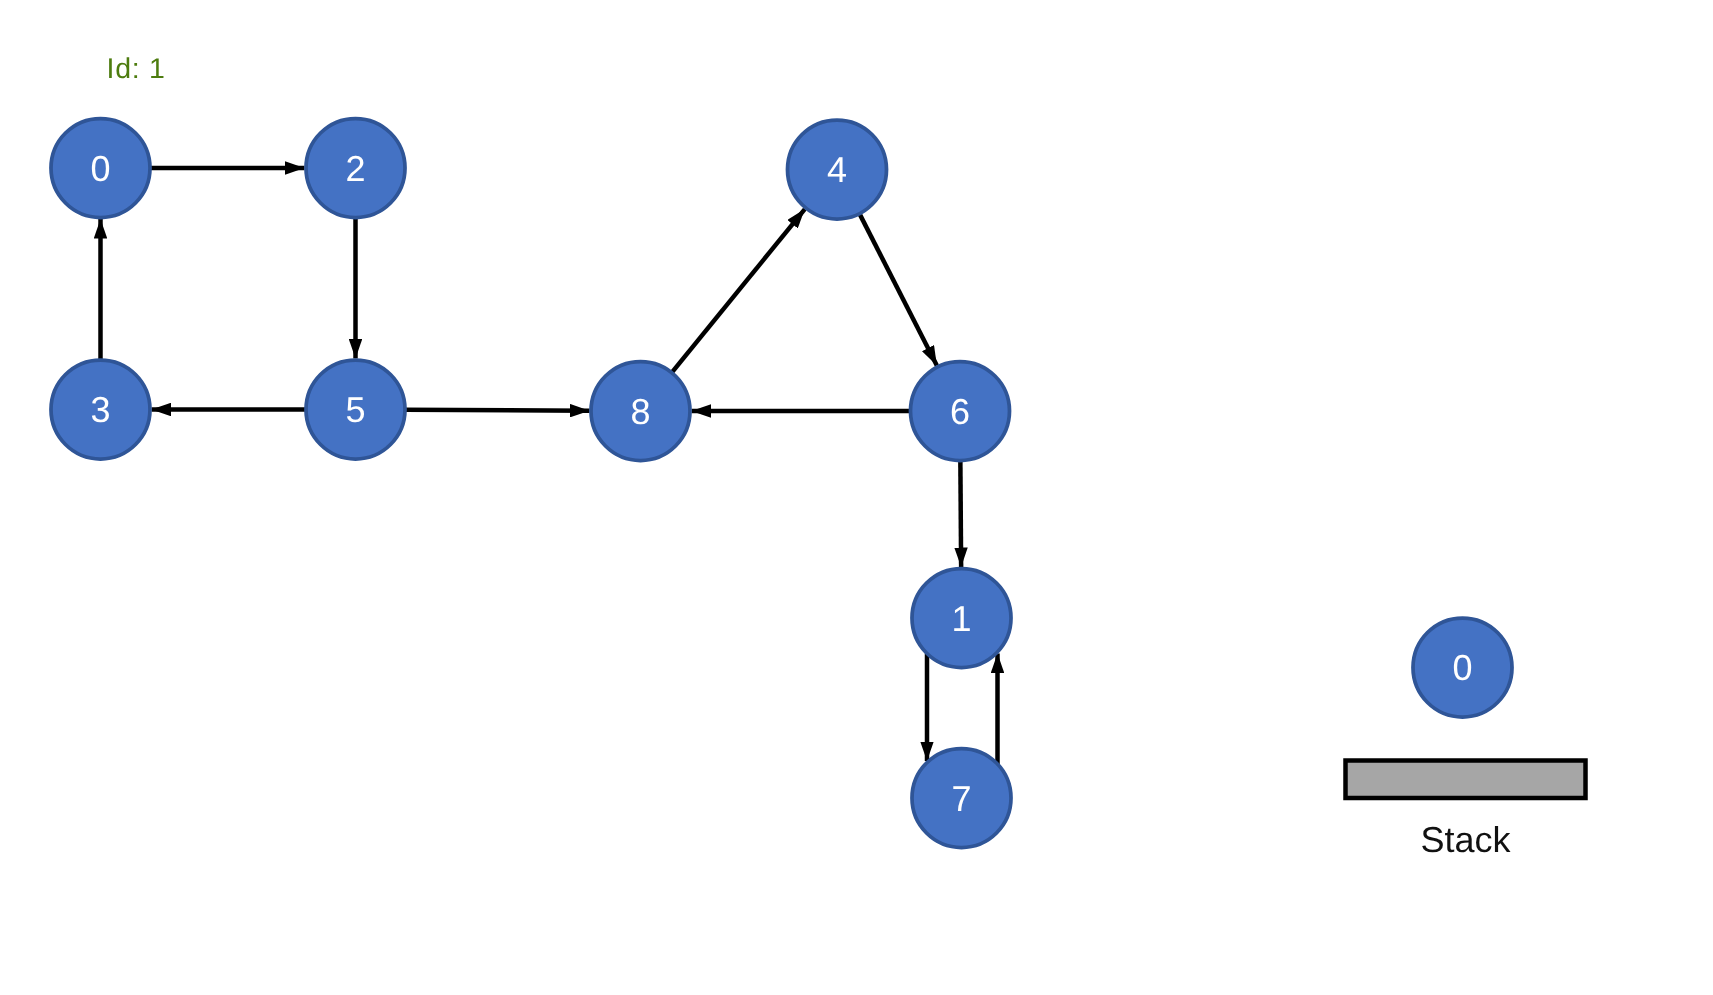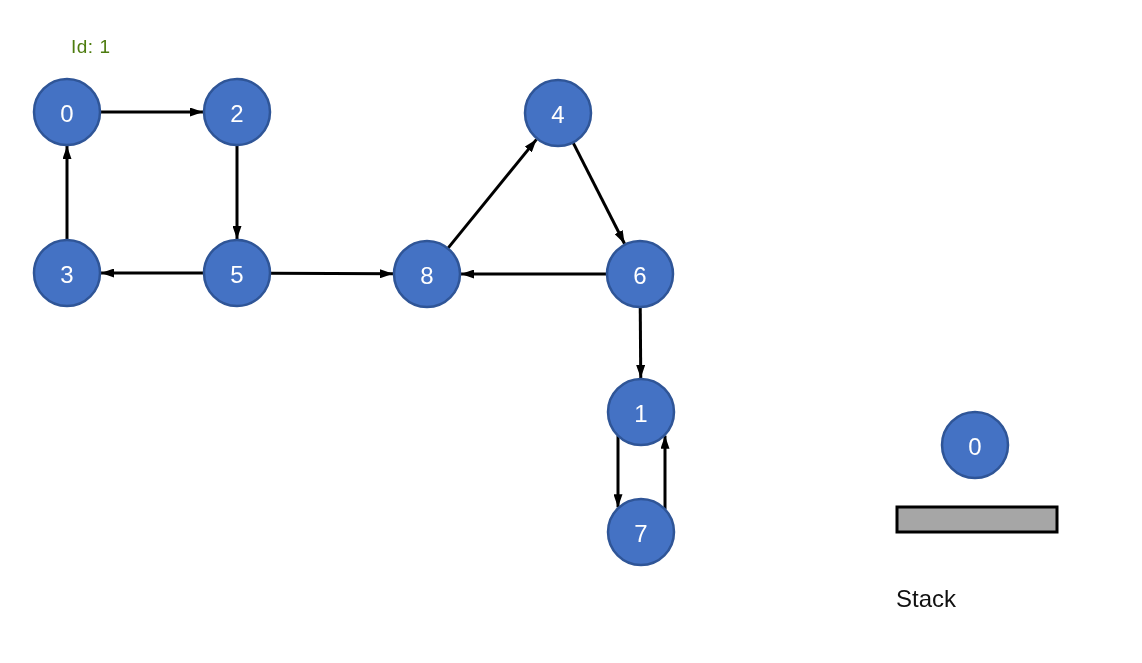--- a/index.html
+++ b/index.html
@@ -35,25 +35,24 @@
     font-size: 24px;
     fill: #ffffff;
     text-anchor: middle;
     dominant-baseline: central;
   }
   .stack-label {
     position: absolute;
     left: 896px;
     top: 547px;
     width: 162px;
-    text-align: left;
+    text-align: center;
     font-size: 24px;
     color: #111111;
     white-space: nowrap;
-    margin-top: 38px;
   }
 </style>
 </head>
 <body>
 
 <div class="canvas">
   <svg id="graph-svg" width="1142" height="663">
       <defs>
         <marker id="arrowhead" viewBox="0 0 13 9" refX="13" refY="4.5" markerWidth="13" markerHeight="9" orient="auto" markerUnits="userSpaceOnUse">
           <path d="M0,0 L13,4.5 L0,9 Z" fill="#000000"></path>

